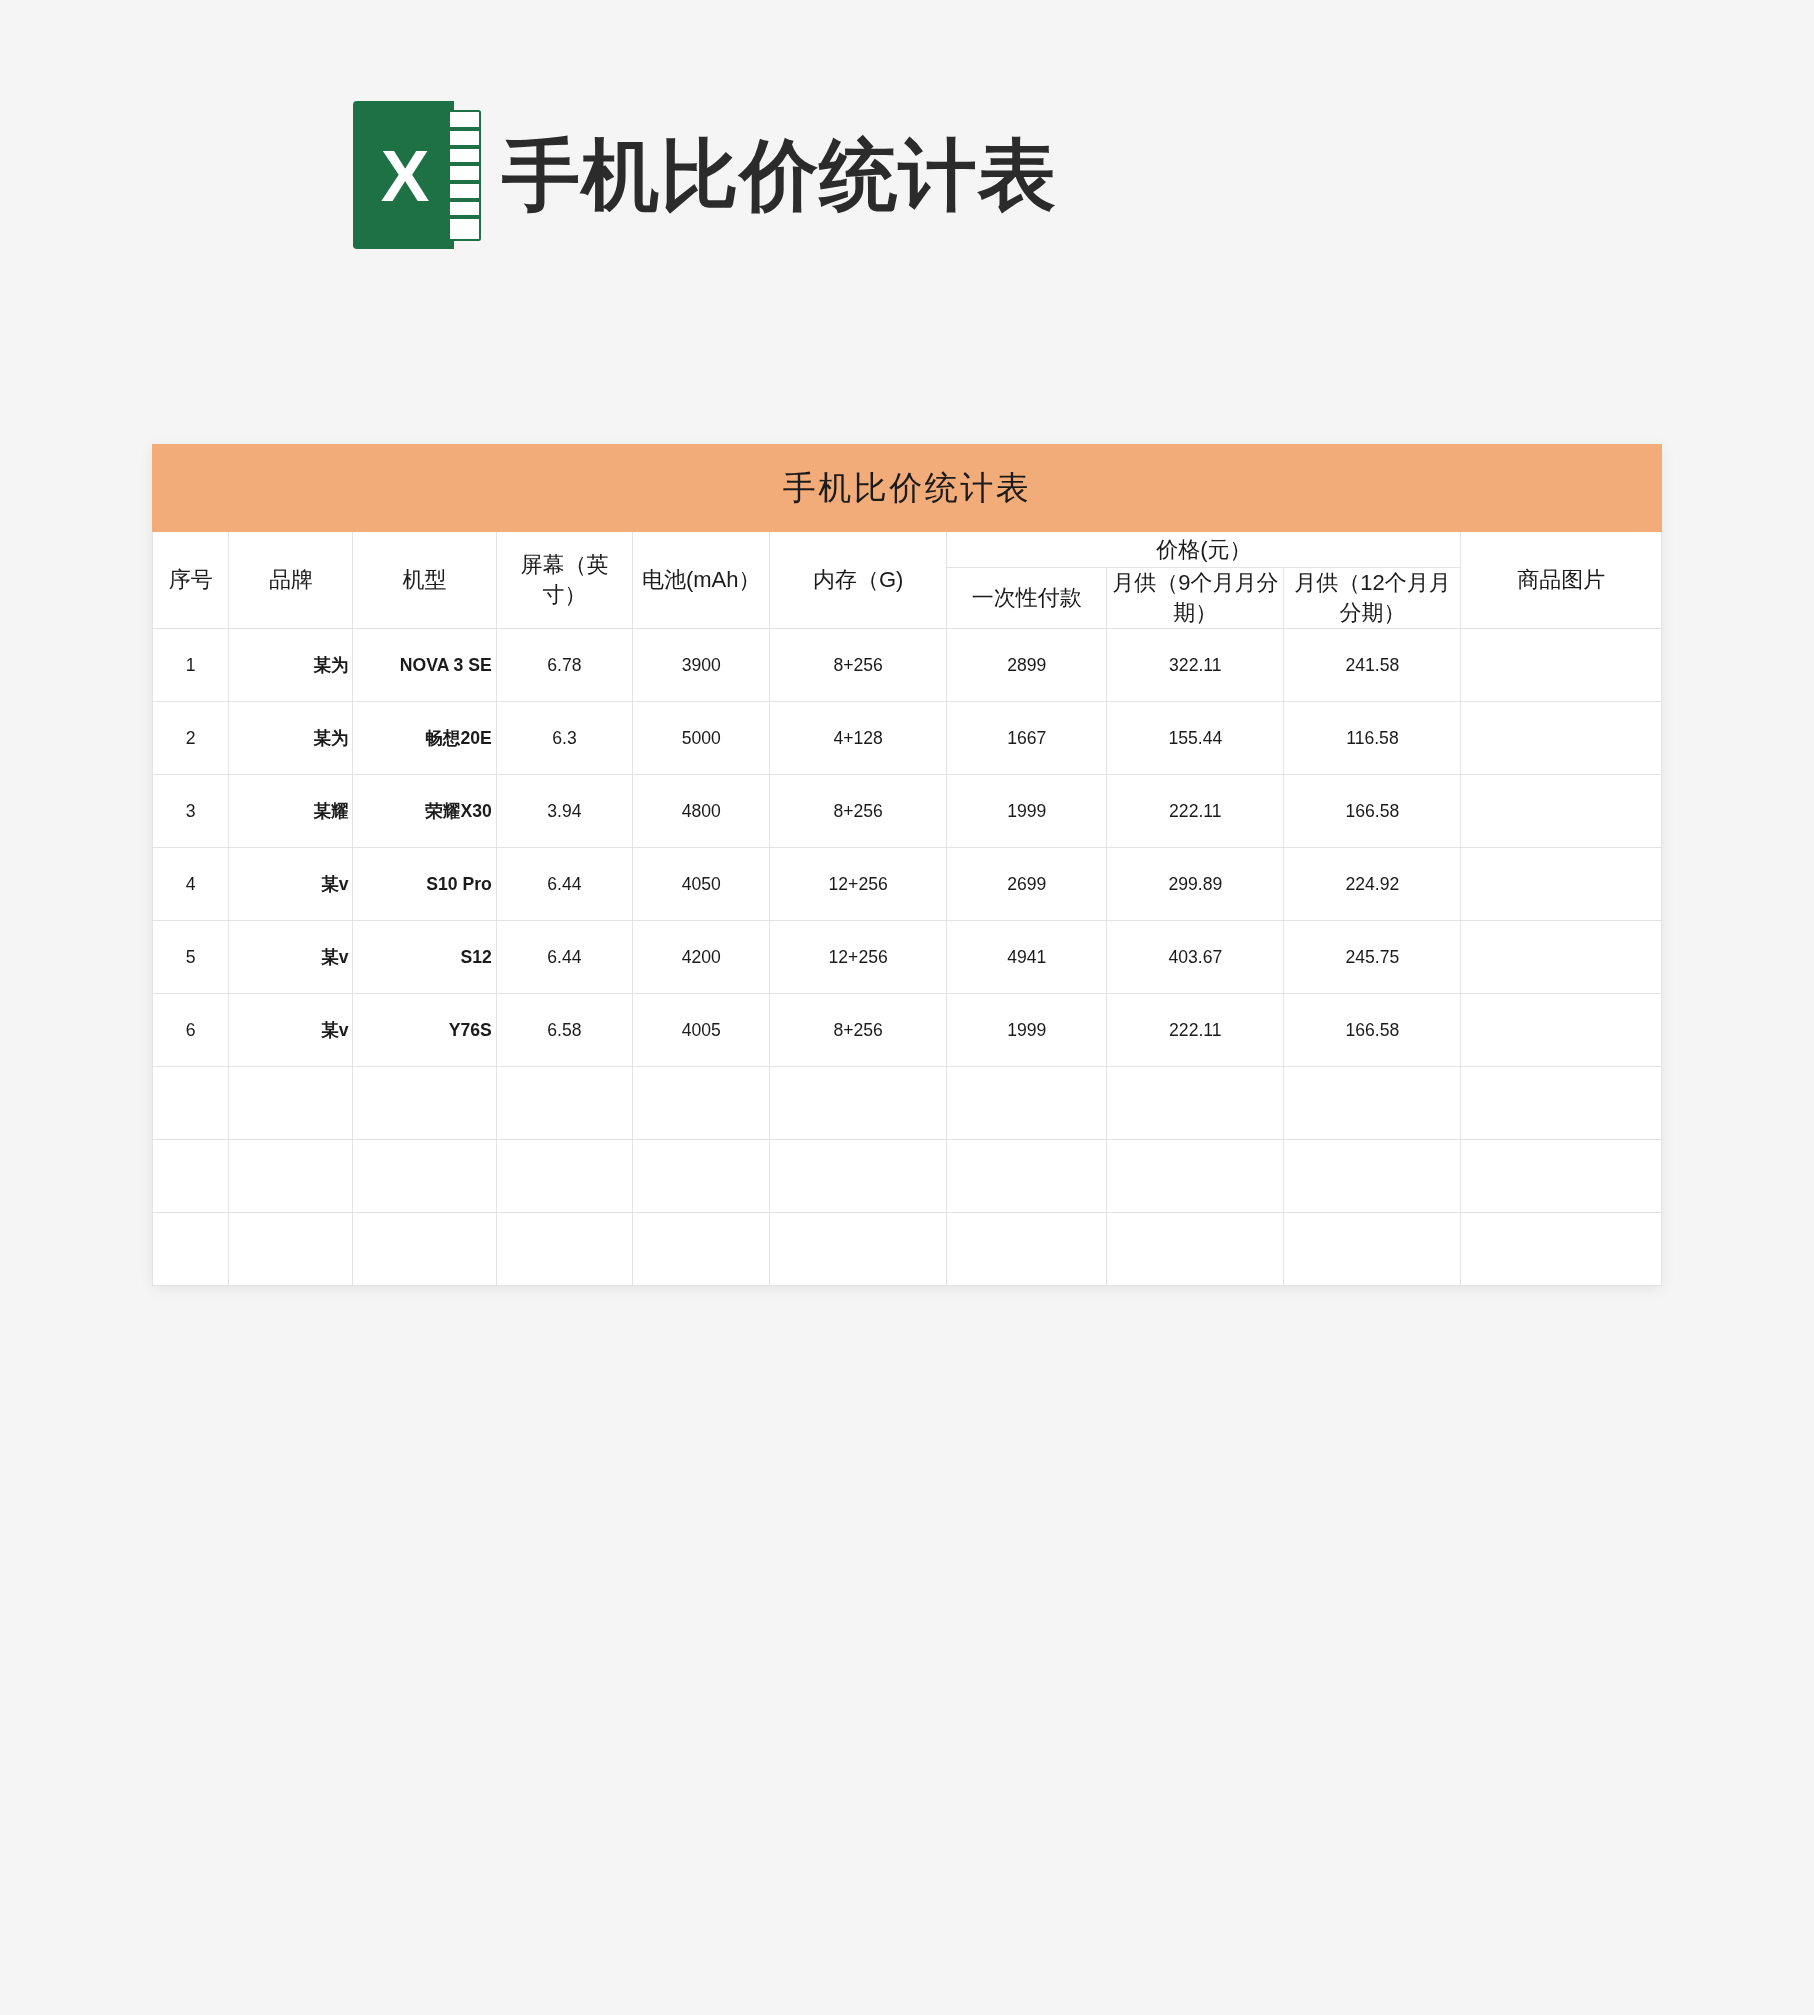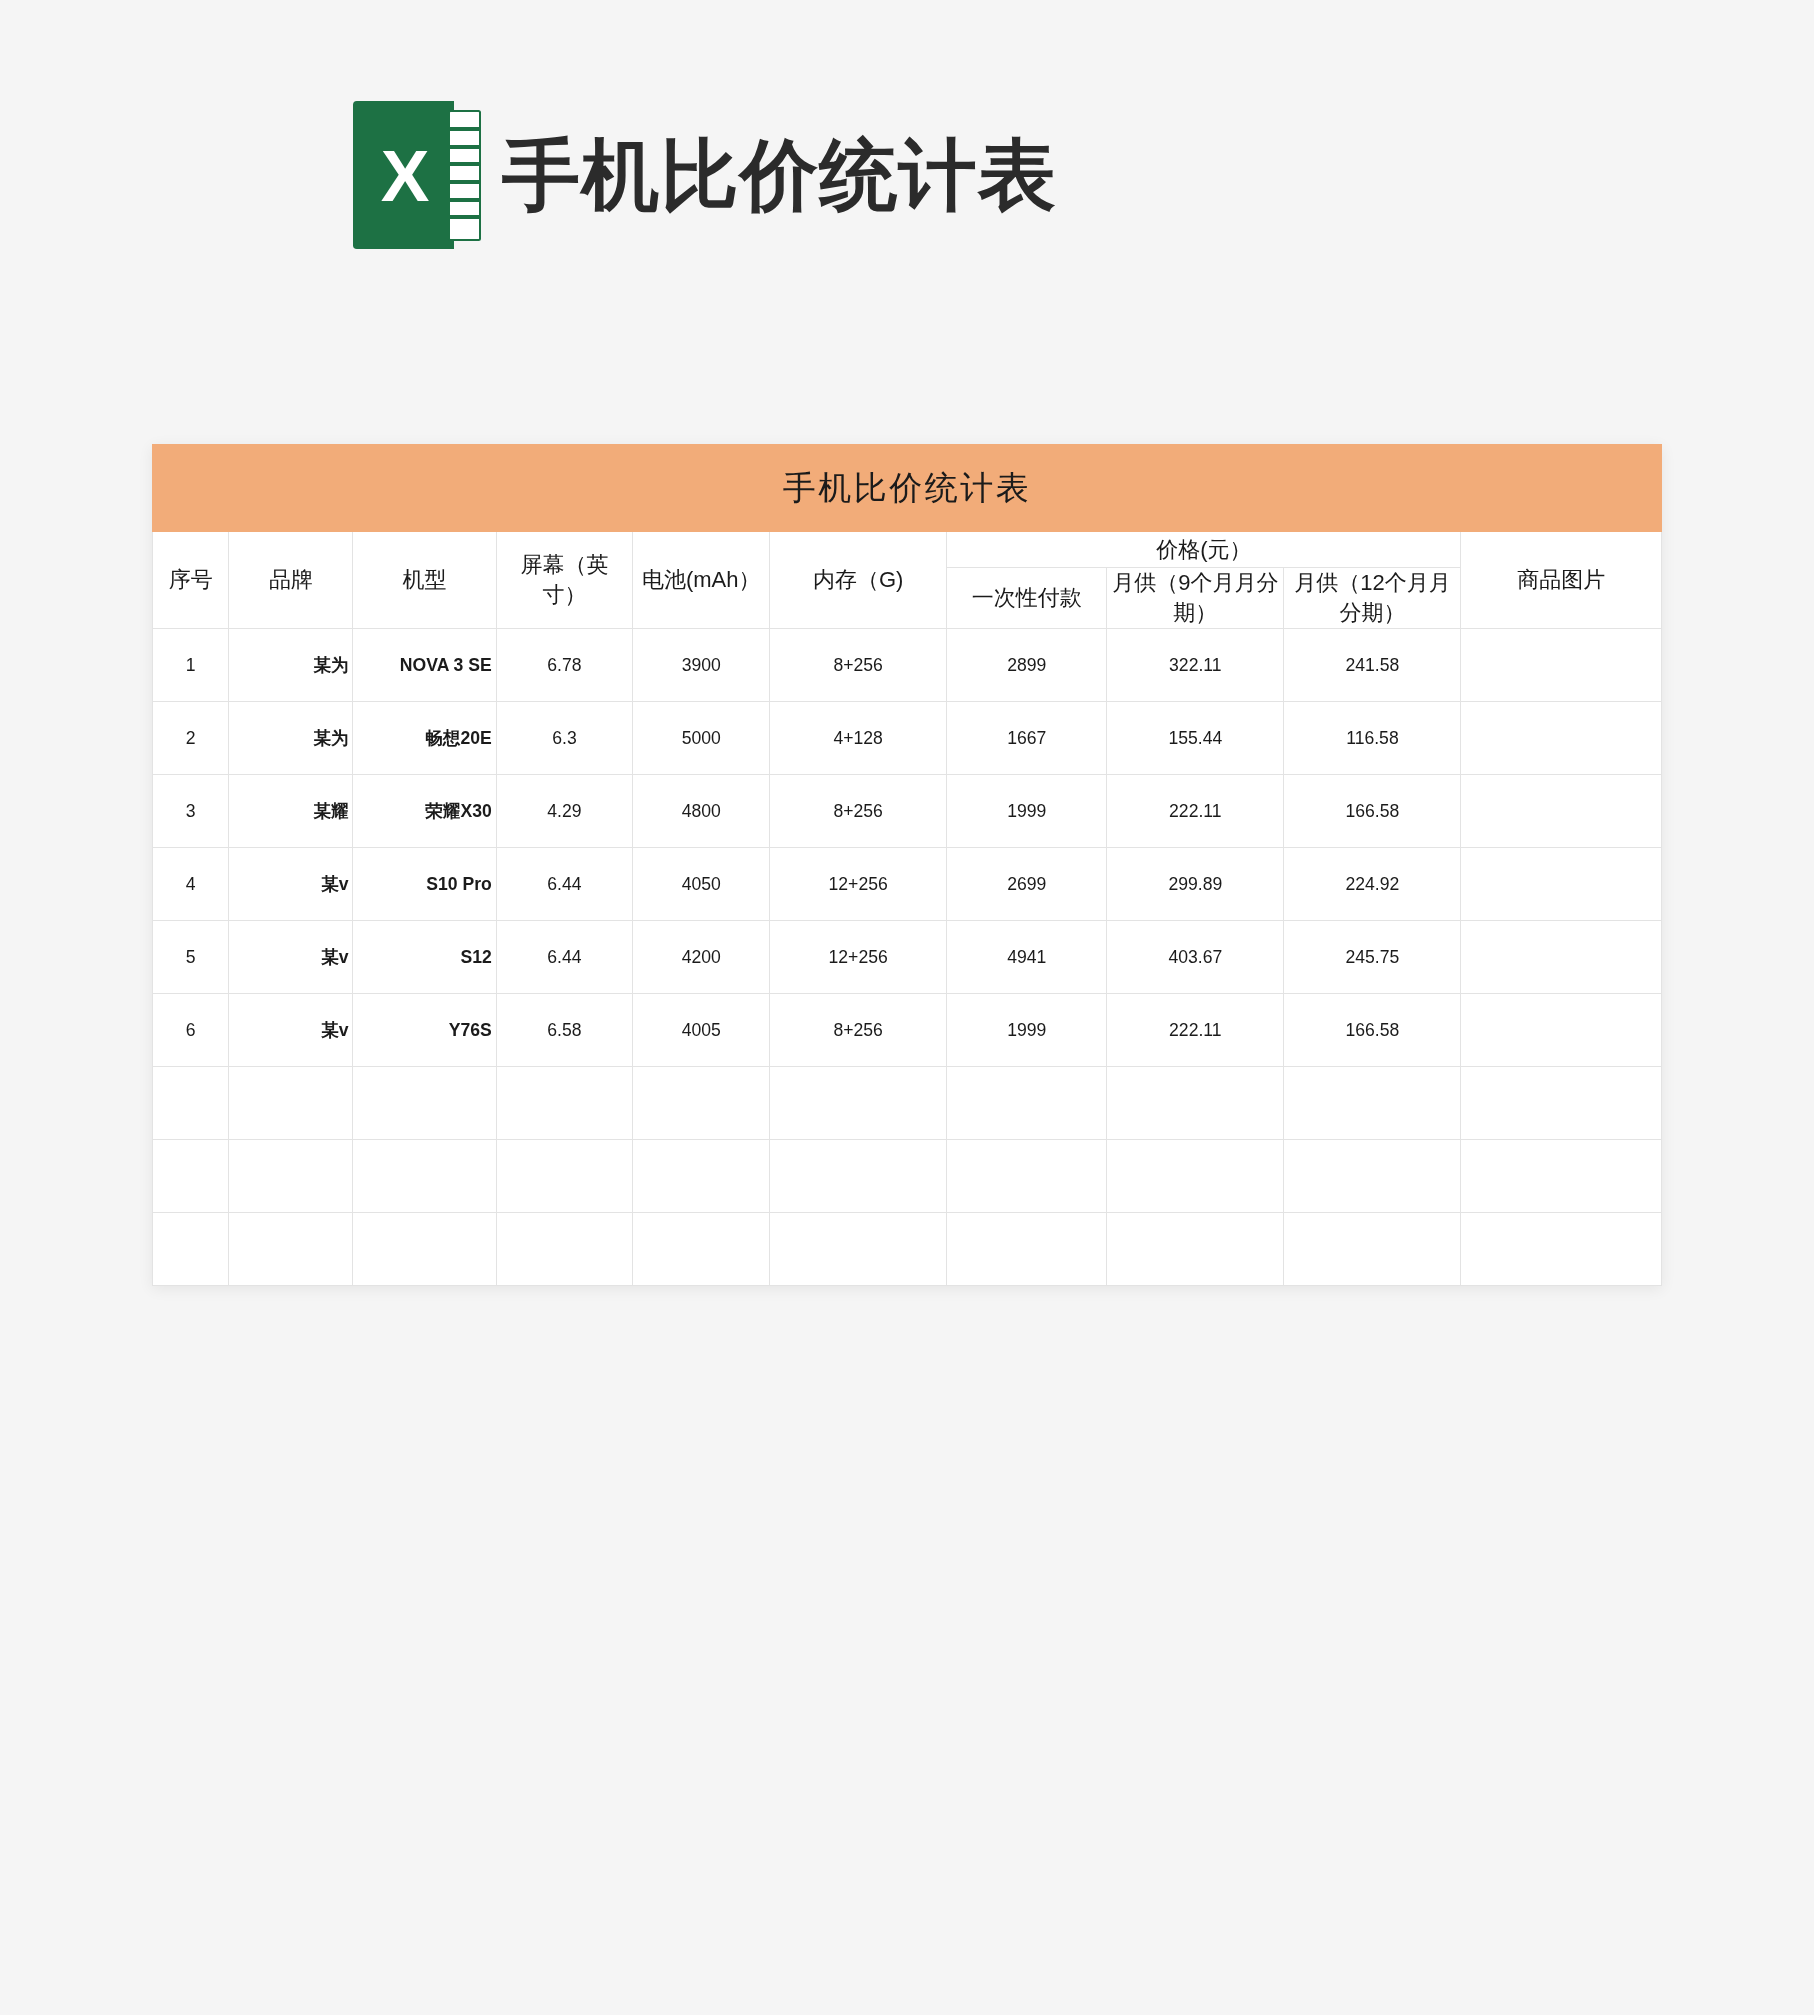--- a/index.html
+++ b/index.html
@@ -216,21 +216,21 @@
           <td class="data-cell">4+128</td>
           <td class="data-cell">1667</td>
           <td class="data-cell">155.44</td>
           <td class="data-cell">116.58</td>
           <td class="data-cell"></td>
         </tr>
         <tr>
           <td class="data-cell">3</td>
           <td class="data-cell bold-brand">某耀</td>
           <td class="data-cell bold-brand">荣耀X30</td>
-          <td class="data-cell">4.29</td>
+          <td class="data-cell">3.94</td>
           <td class="data-cell">4800</td>
           <td class="data-cell">8+256</td>
           <td class="data-cell">1999</td>
           <td class="data-cell">222.11</td>
           <td class="data-cell">166.58</td>
           <td class="data-cell"></td>
         </tr>
         <tr>
           <td class="data-cell">4</td>
           <td class="data-cell bold-brand">某v</td>

